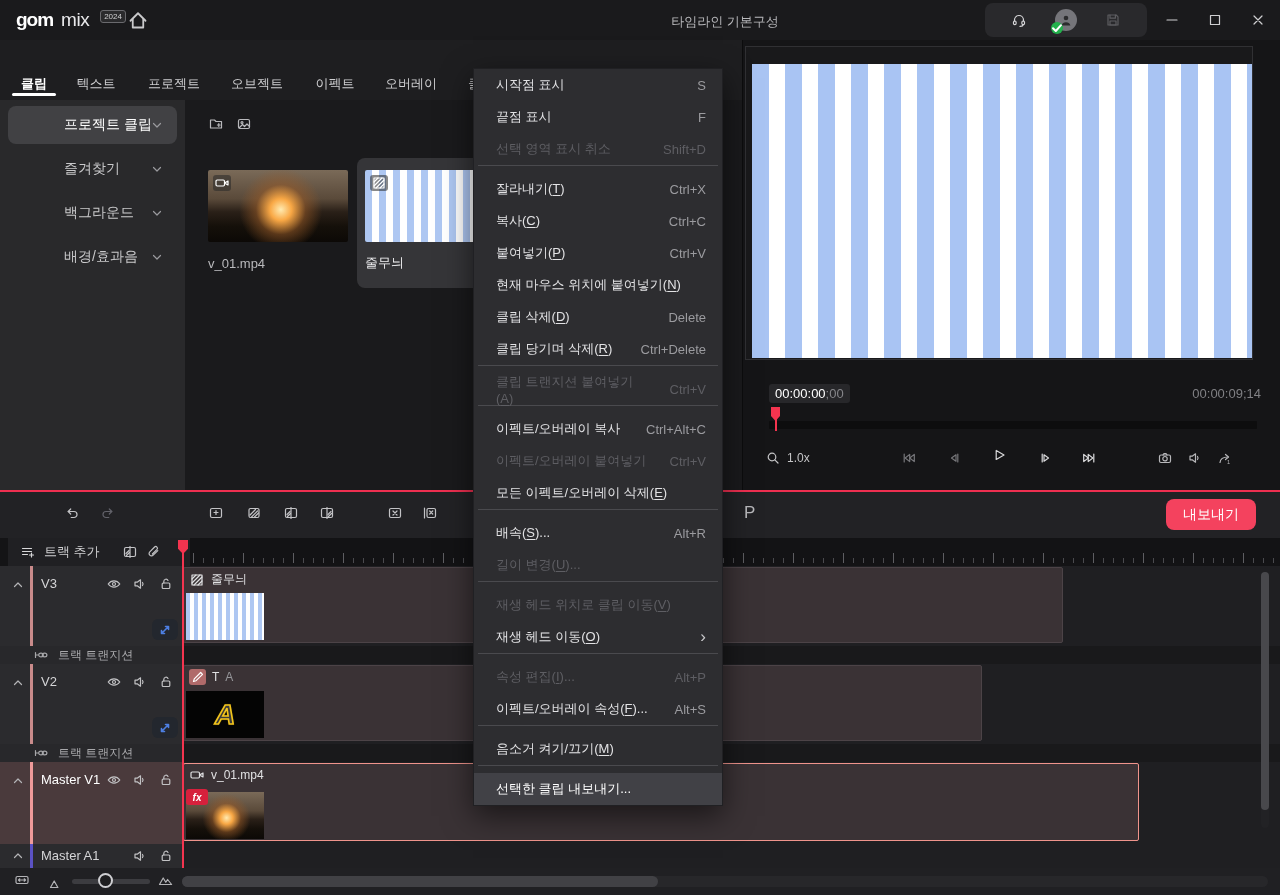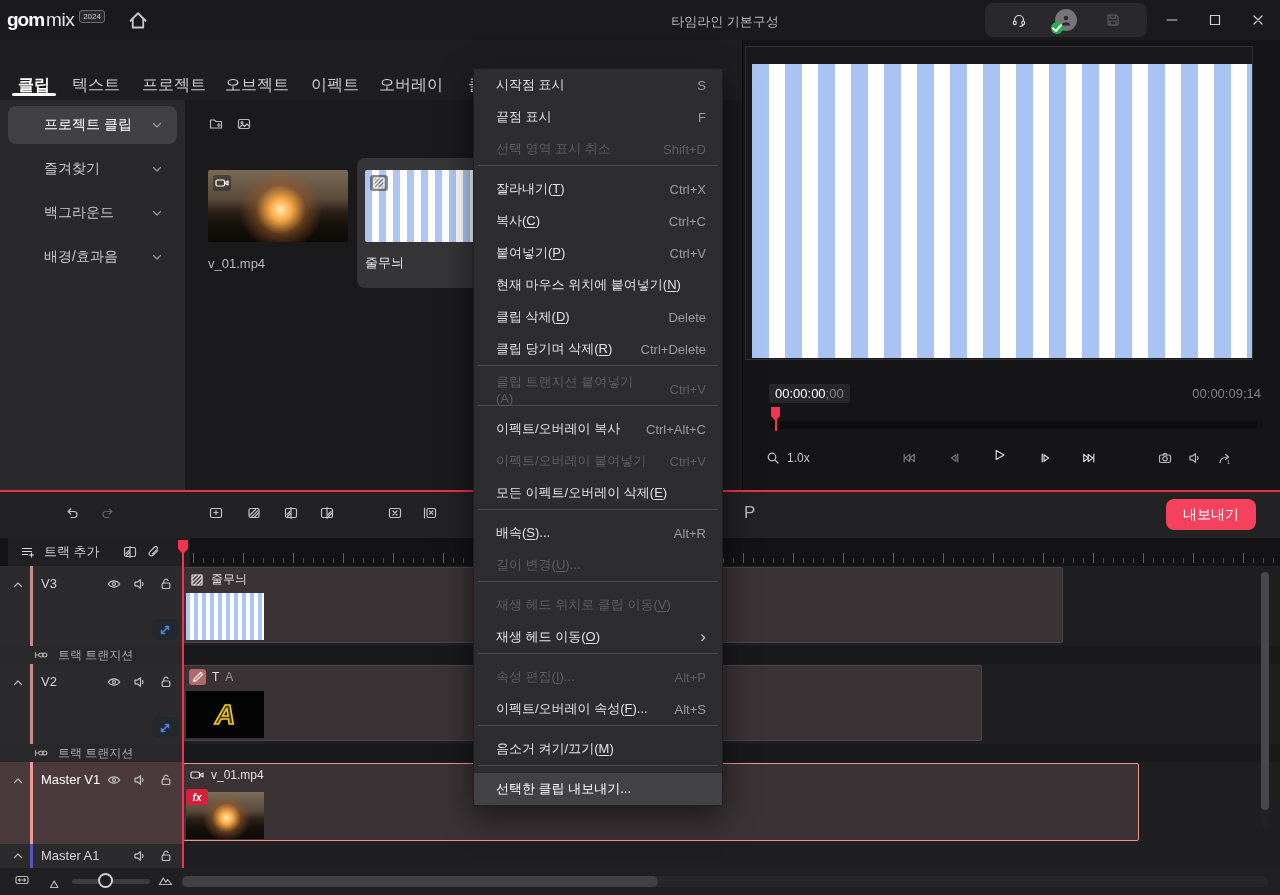--- a/index.html
+++ b/index.html
@@ -5,21 +5,21 @@
   html,body{margin:0;padding:0;background:#0b0b0c;}
   #app{position:relative;width:1280px;height:895px;background:#141416;overflow:hidden;
        font-family:"Liberation Sans",sans-serif;color:#d8d8da;font-size:13px;}
   span[data-icon]{display:inline-flex;width:16px;height:16px;flex:0 0 auto;}
   span[data-icon] svg{width:100%;height:100%;}
   .i12{width:12px;height:12px}.i14{width:14px;height:14px}.i18{width:18px;height:18px}
   .i20{width:20px;height:20px}.i22{width:22px;height:22px}.i24{width:24px;height:24px}
 
   
   #titlebar{position:absolute;left:0;top:0;width:1280px;height:40px;background:#1a1a1c;}
-  #logo{position:absolute;left:7px;top:9px;display:flex;align-items:flex-start;gap:2px;}
+  #logo{position:absolute;left:16px;top:9px;display:flex;align-items:flex-start;gap:8px;}
   #logo .g1{font-weight:bold;font-size:19px;color:#fff;letter-spacing:-1px;}
   #logo .g2{font-size:19px;color:#e8e8ea;font-weight:300;letter-spacing:-0.5px;}
   #logo .badge{font-size:8px;color:#cfcfd1;border:1px solid #6a6a6e;border-radius:3px;
                padding:1px 3px;margin-left:3px;margin-top:1px;background:#2a2a2c;}
   #home-btn{position:absolute;left:126px;top:8px;width:24px;height:24px;color:#c9c9cb;}
   #tb-menus{position:absolute;left:172px;top:12px;display:flex;gap:28px;}
   .tmenu{color:#e2e2e4;font-size:14px;cursor:default;}
   #tb-title{position:absolute;left:560px;top:13px;width:330px;text-align:center;color:#b9b9bc;font-size:13px;}
   #util-pill{position:absolute;left:985px;top:3px;width:162px;height:34px;background:#29292c;border-radius:8px;
              display:flex;align-items:center;justify-content:space-around;padding:0 12px;box-sizing:border-box;}
@@ -29,36 +29,36 @@
              display:flex;align-items:center;justify-content:center;overflow:hidden;}
   #avatar-check{position:absolute;left:-4px;bottom:-3px;width:12px;height:12px;border-radius:50%;
              background:#22b14c;color:#fff;display:flex;align-items:center;justify-content:center;}
   #win-controls{position:absolute;left:1150px;top:0;width:130px;height:40px;display:flex;}
   .winbtn{width:43px;height:40px;display:flex;align-items:center;justify-content:center;color:#cfcfd1;}
 
   
   #ribbon{position:absolute;left:0;top:40px;width:1280px;height:60px;background:#1e1e20;border-bottom:1px solid #101012;}
   #ribbon-tabs{position:relative;display:flex;height:100%;}
   .tab{position:relative;width:58px;display:flex;flex-direction:column;align-items:center;gap:8px;padding-top:7px;color:#c6c6c8;}
-  .tab .tab-label{font-size:16px;color:#cfcfd1;white-space:nowrap;}
+  .tab .tab-label{font-size:13px;color:#cfcfd1;white-space:nowrap;}
   .tab.active,.tab.active .tab-label{color:#fff;font-weight:bold;}
   .tab:nth-child(1){margin-left:5px;}
   .tab:nth-child(2){margin-left:4px;}
   .tab:nth-child(3){margin-left:14px;width:70px;}
   .tab:nth-child(4){margin-left:13px;width:70px;}
   .tab:nth-child(5){margin-left:14px;}
   .tab:nth-child(6){margin-left:12px;width:70px;}
   .tab:nth-child(7){margin-left:22px;width:74px;align-items:flex-start;}
   .tab:nth-child(7) .tab-icon{margin-left:26px;}
   .tab:nth-child(8){margin-left:44px;}
   #active-underline{position:absolute;left:12px;top:53px;width:44px;height:3px;background:#fff;border-radius:2px;}
 
   
   #sidebar{position:absolute;left:0;top:100px;width:185px;height:390px;background:#29292b;}
-  .side-item{position:relative;margin:6px 8px 0 8px;height:38px;display:flex;align-items:center;gap:8px;
+  .side-item{position:relative;margin:6px 8px 0 8px;height:38px;display:flex;align-items:center;gap:28px;
              padding:0 10px;border-radius:8px;color:#c9c9cb;}
   .side-item.active{background:#414144;color:#fff;}
   .side-label{font-size:14px;}
   .side-chev{display:none;position:absolute;right:12px;color:#9a9a9e;}
   .side-item.chevron .side-chev{display:inline-flex;}
 
   
   #media{position:absolute;left:185px;top:100px;width:557px;height:390px;background:#1a1a1c;}
   #media-actions{position:absolute;left:23px;top:16px;display:flex;gap:12px;color:#b9b9bc;}
   .media-card{position:absolute;}

